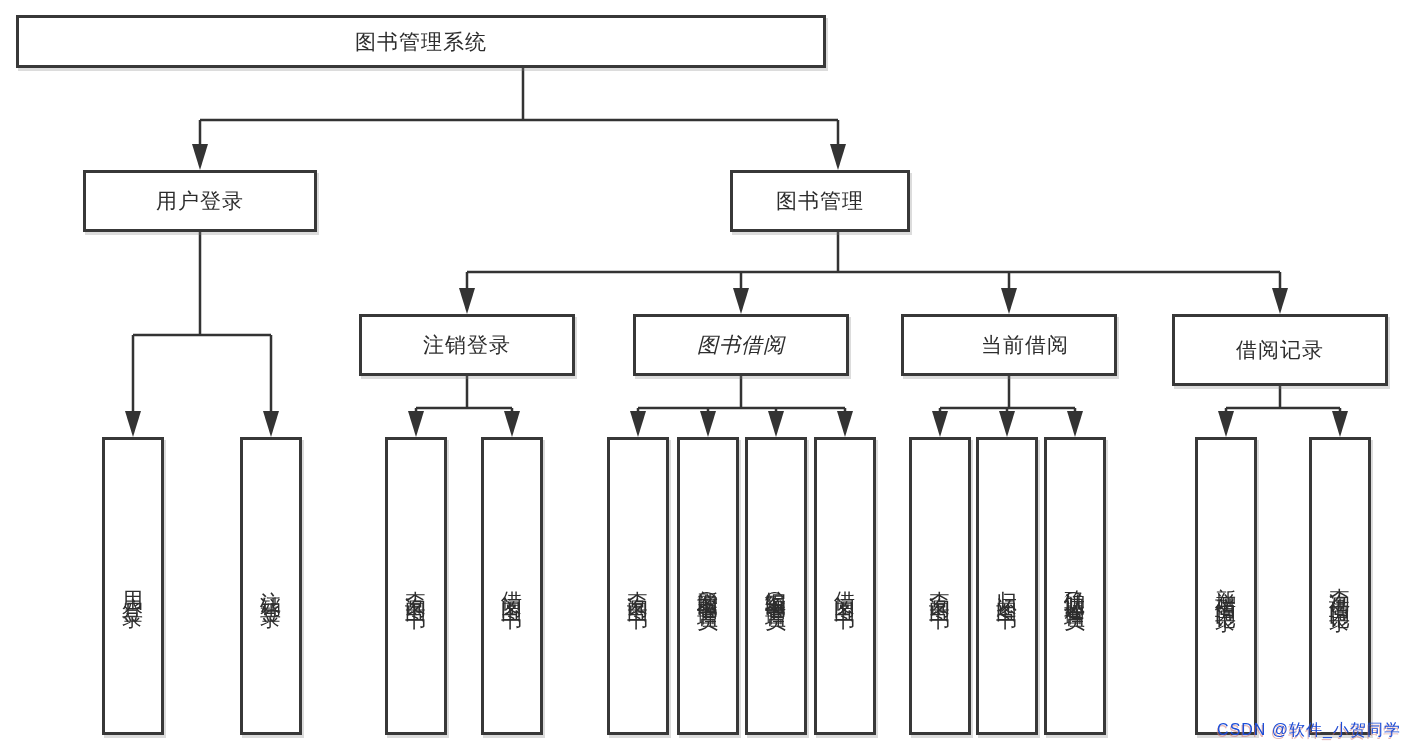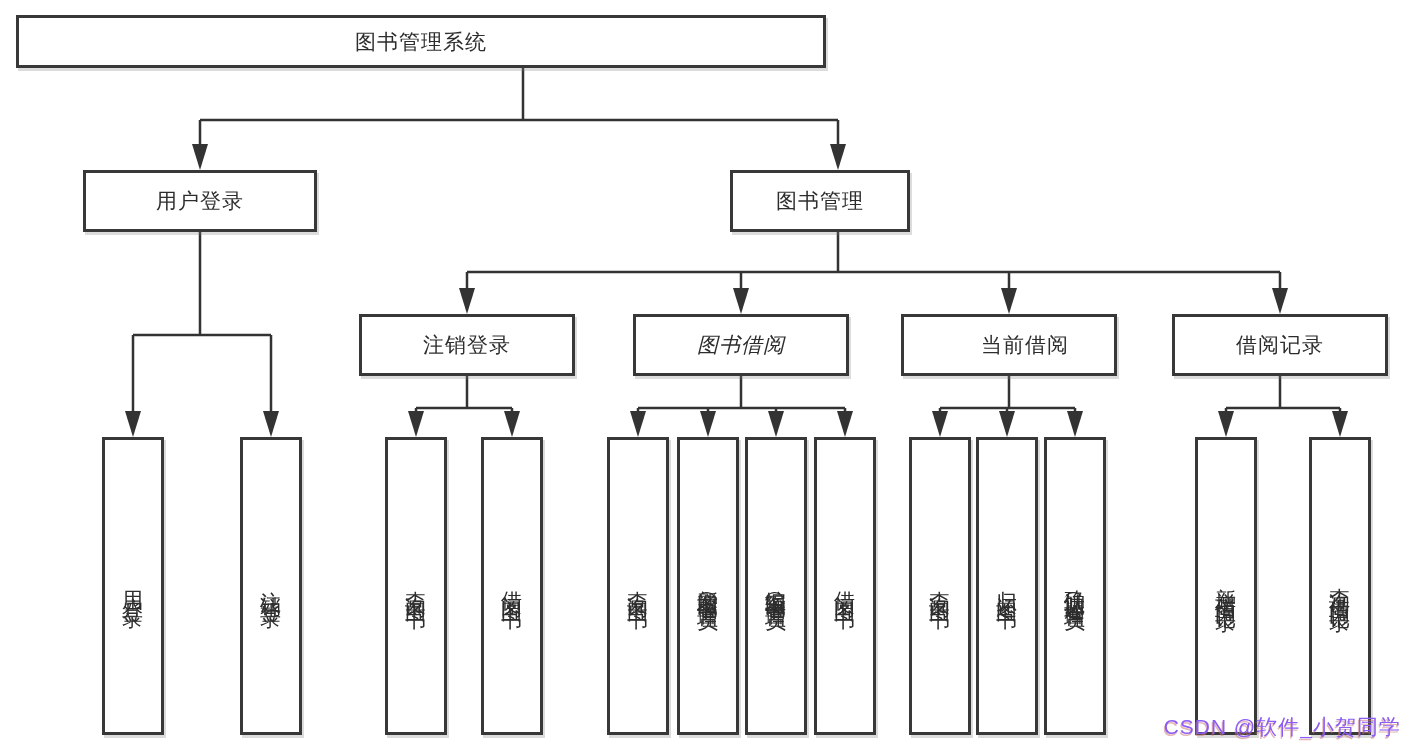--- a/index.html
+++ b/index.html
@@ -13,22 +13,22 @@
     border:3px solid #383838;display:flex;align-items:center;justify-content:center;
     color:#2d2d2d;box-shadow:2px 3px 0 rgba(130,130,130,0.28);
   }
   .hlabel{font-size:21px;letter-spacing:1px;white-space:nowrap;}
   .leaf{top:437px;width:62px;height:298px;}
   .vlabel{
     writing-mode:vertical-rl;text-orientation:mixed;
     font-size:21px;letter-spacing:6px;line-height:1;white-space:nowrap;
   }
   .watermark{
-    position:absolute;right:4px;bottom:6px;font-size:21px;letter-spacing:1px;
-    color:#8b5cf6;text-shadow:-1px 2px 0 rgba(205,120,120,0.55);
+    position:absolute;right:4px;bottom:6px;font-size:16px;letter-spacing:1px;
+    color:#1d4ed8;text-shadow:-1px 2px 0 rgba(205,120,120,0.55);
     white-space:nowrap;
   }
 </style>
 </head>
 <body>
 
 <div class="stage">
 
   <svg class="connectors" viewBox="0 0 1405 747" xmlns="http://www.w3.org/2000/svg">
     <g stroke="#333333" stroke-width="2.5" fill="none">
@@ -90,21 +90,21 @@
 
   <div class="box" style="left:359px;top:314px;width:216px;height:62px;">
     <span class="hlabel">注销登录</span>
   </div>
   <div class="box" style="left:633px;top:314px;width:216px;height:62px;font-style:italic;">
     <span class="hlabel">图书借阅</span>
   </div>
   <div class="box" style="left:901px;top:314px;width:216px;height:62px;padding-left:32px;">
     <span class="hlabel">当前借阅</span>
   </div>
-  <div class="box" style="left:1172px;top:314px;width:216px;height:62px;">
+  <div class="box" style="left:1172px;top:314px;width:216px;height:72px;">
     <span class="hlabel">借阅记录</span>
   </div>
 
   <div class="box leaf" style="left:102px;">
     <span class="vlabel">用户登录</span>
   </div>
   <div class="box leaf" style="left:240px;">
     <span class="vlabel">注销登录</span>
   </div>
 

